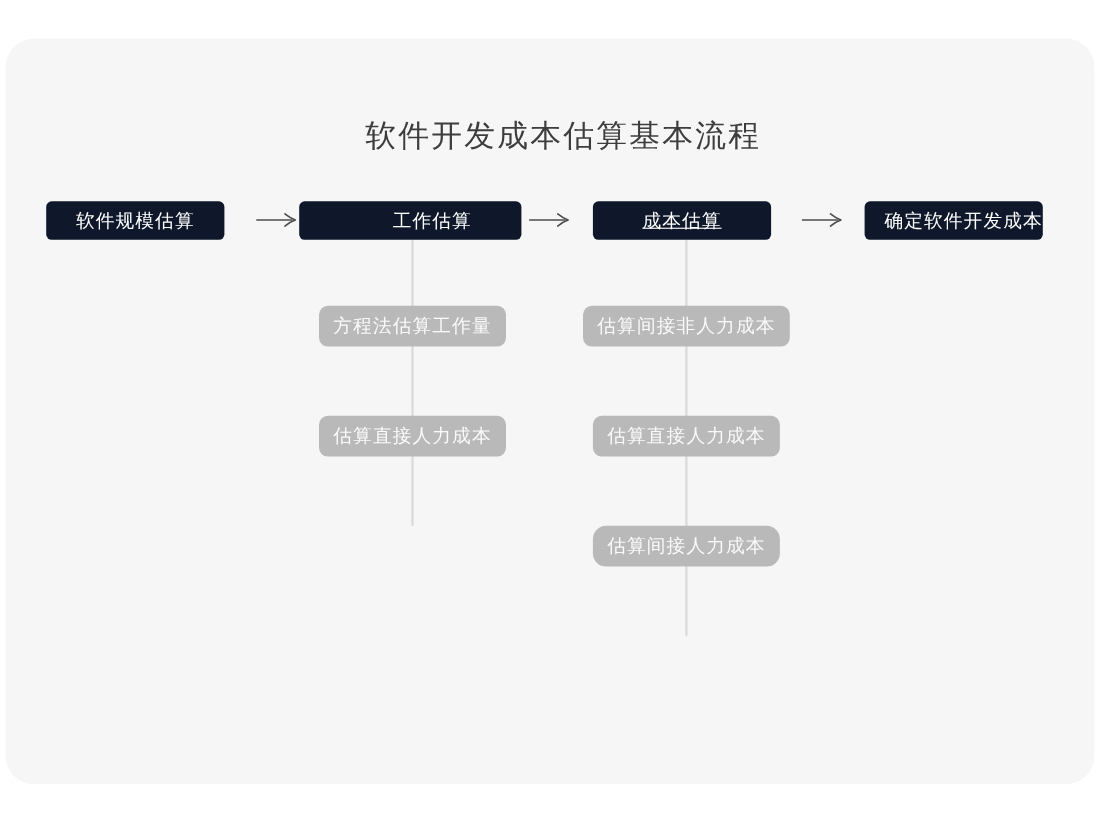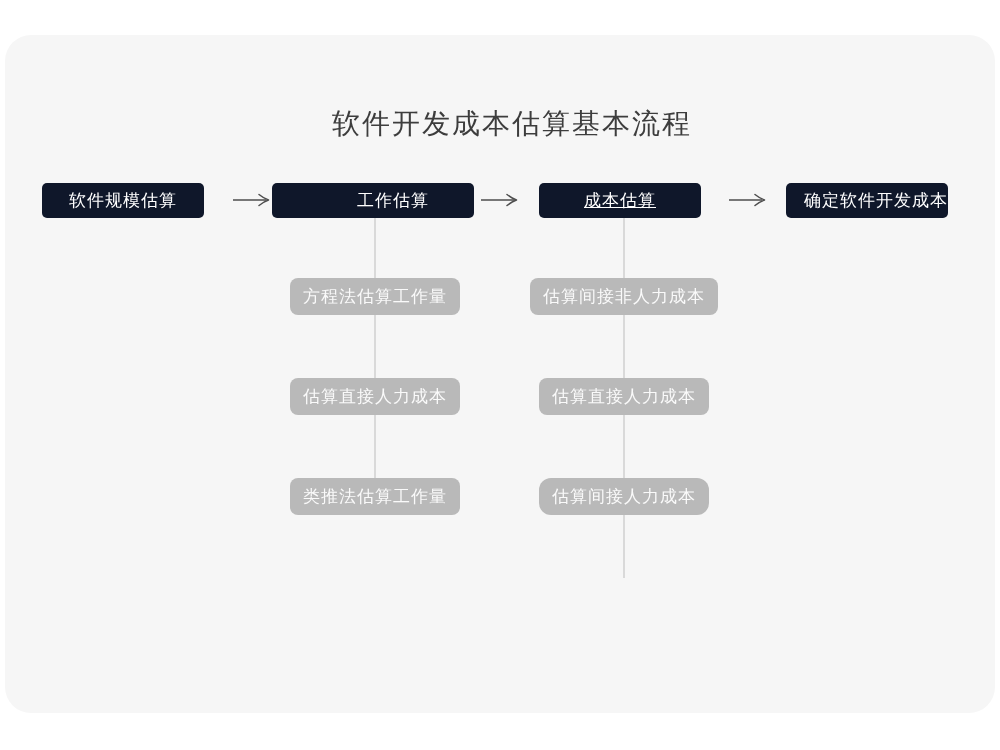--- a/index.html
+++ b/index.html
@@ -101,19 +101,18 @@
     <line x1="1" y1="8" x2="34" y2="8" stroke="#4d4d4d" stroke-width="1.5"></line>
     <path d="M27 2.5 Q32 6.5 36.5 8 Q32 9.5 27 13.5" fill="none" stroke="#4d4d4d" stroke-width="1.5" stroke-linecap="round" stroke-linejoin="round"></path>
   </svg>
   <svg class="arrow" style="left: 728px;" width="38" height="16" viewBox="0 0 38 16">
     <line x1="1" y1="8" x2="34" y2="8" stroke="#4d4d4d" stroke-width="1.5"></line>
     <path d="M27 2.5 Q32 6.5 36.5 8 Q32 9.5 27 13.5" fill="none" stroke="#4d4d4d" stroke-width="1.5" stroke-linecap="round" stroke-linejoin="round"></path>
   </svg>
 
   <div class="substep" style="left: 375px; top: 278px;">方程法估算工作量</div>
   <div class="substep" style="left: 375px; top: 378px;">估算直接人力成本</div>
-  <div class="substep" style="left: 375px; top: 478px;">类推法估算工作量</div>
 
   <div class="substep" style="left: 624px; top: 278px;">估算间接非人力成本</div>
   <div class="substep" style="left: 624px; top: 378px;">估算直接人力成本</div>
   <div class="substep" style="left: 624px; top: 478px; border-radius: 12px;">估算间接人力成本</div>
 
 </div>
 
 </body></html>

